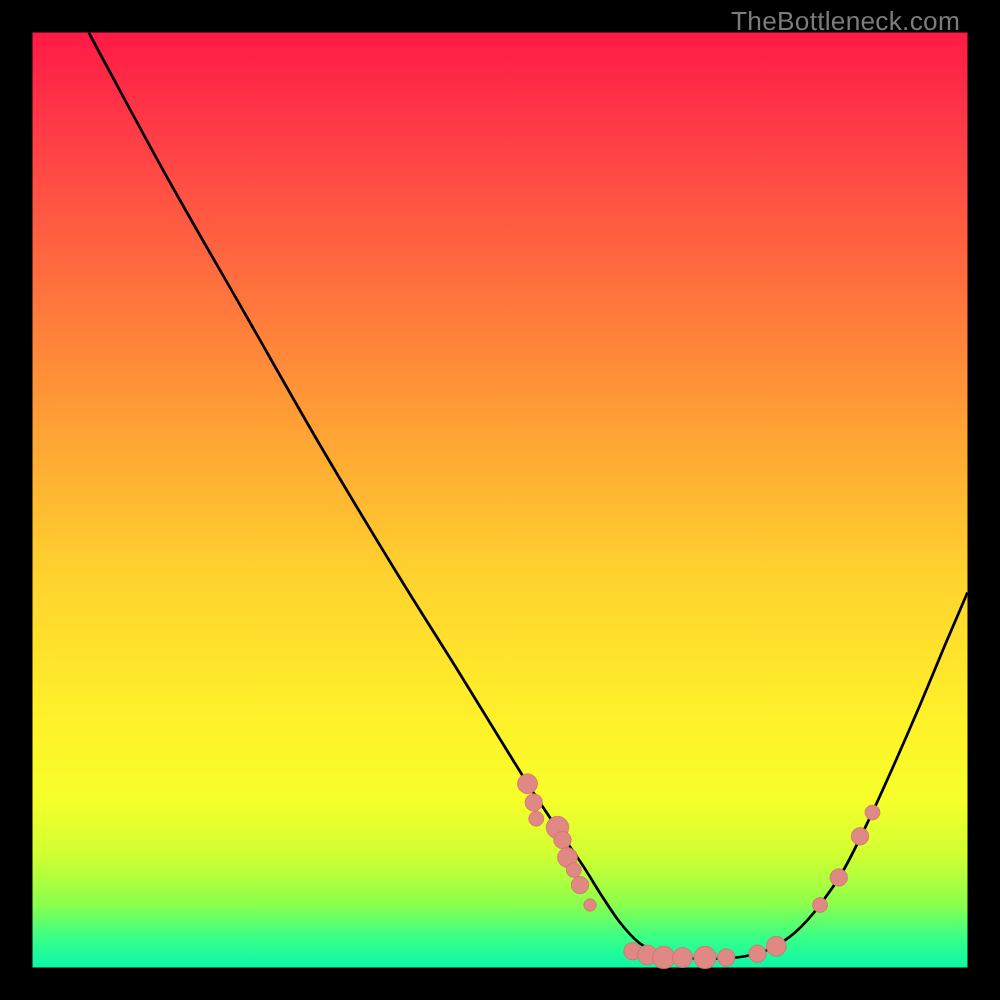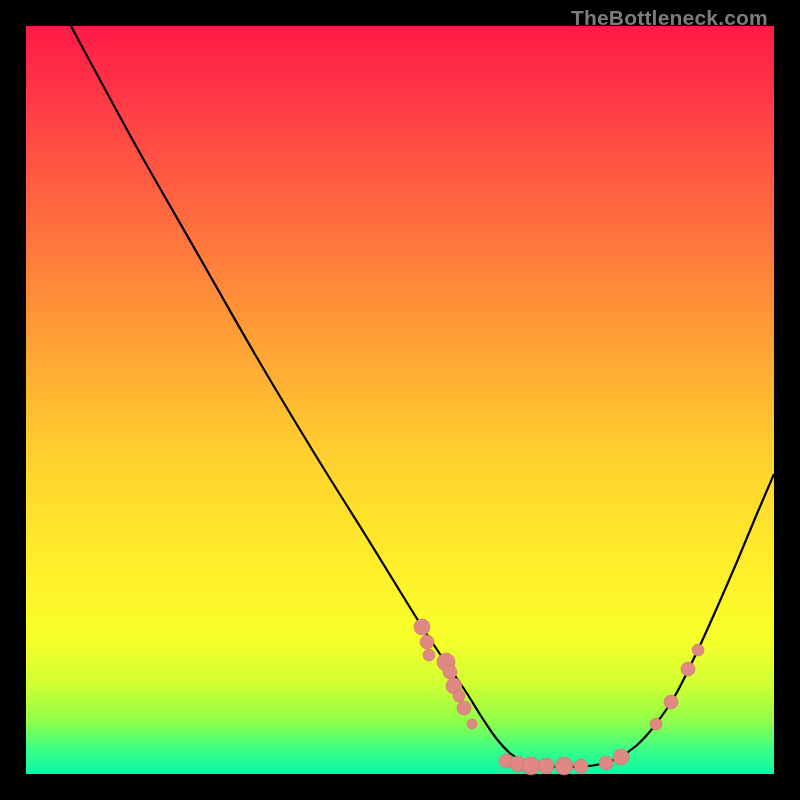--- a/index.html
+++ b/index.html
@@ -31,21 +31,21 @@
       #0cf7a8 100%
     );
   }
   .watermark {
     position: absolute;
     top: 6px;
     right: 32px;
     color: #7c7c7c;
     font-size: 21px;
     letter-spacing: 0.2px;
-    font-weight: 700;
+    font-weight: 400;
   }
   svg.curve {
     position: absolute;
     left: 0;
     top: 0;
     width: 748px;
     height: 748px;
     overflow: visible;
   }
 </style>

